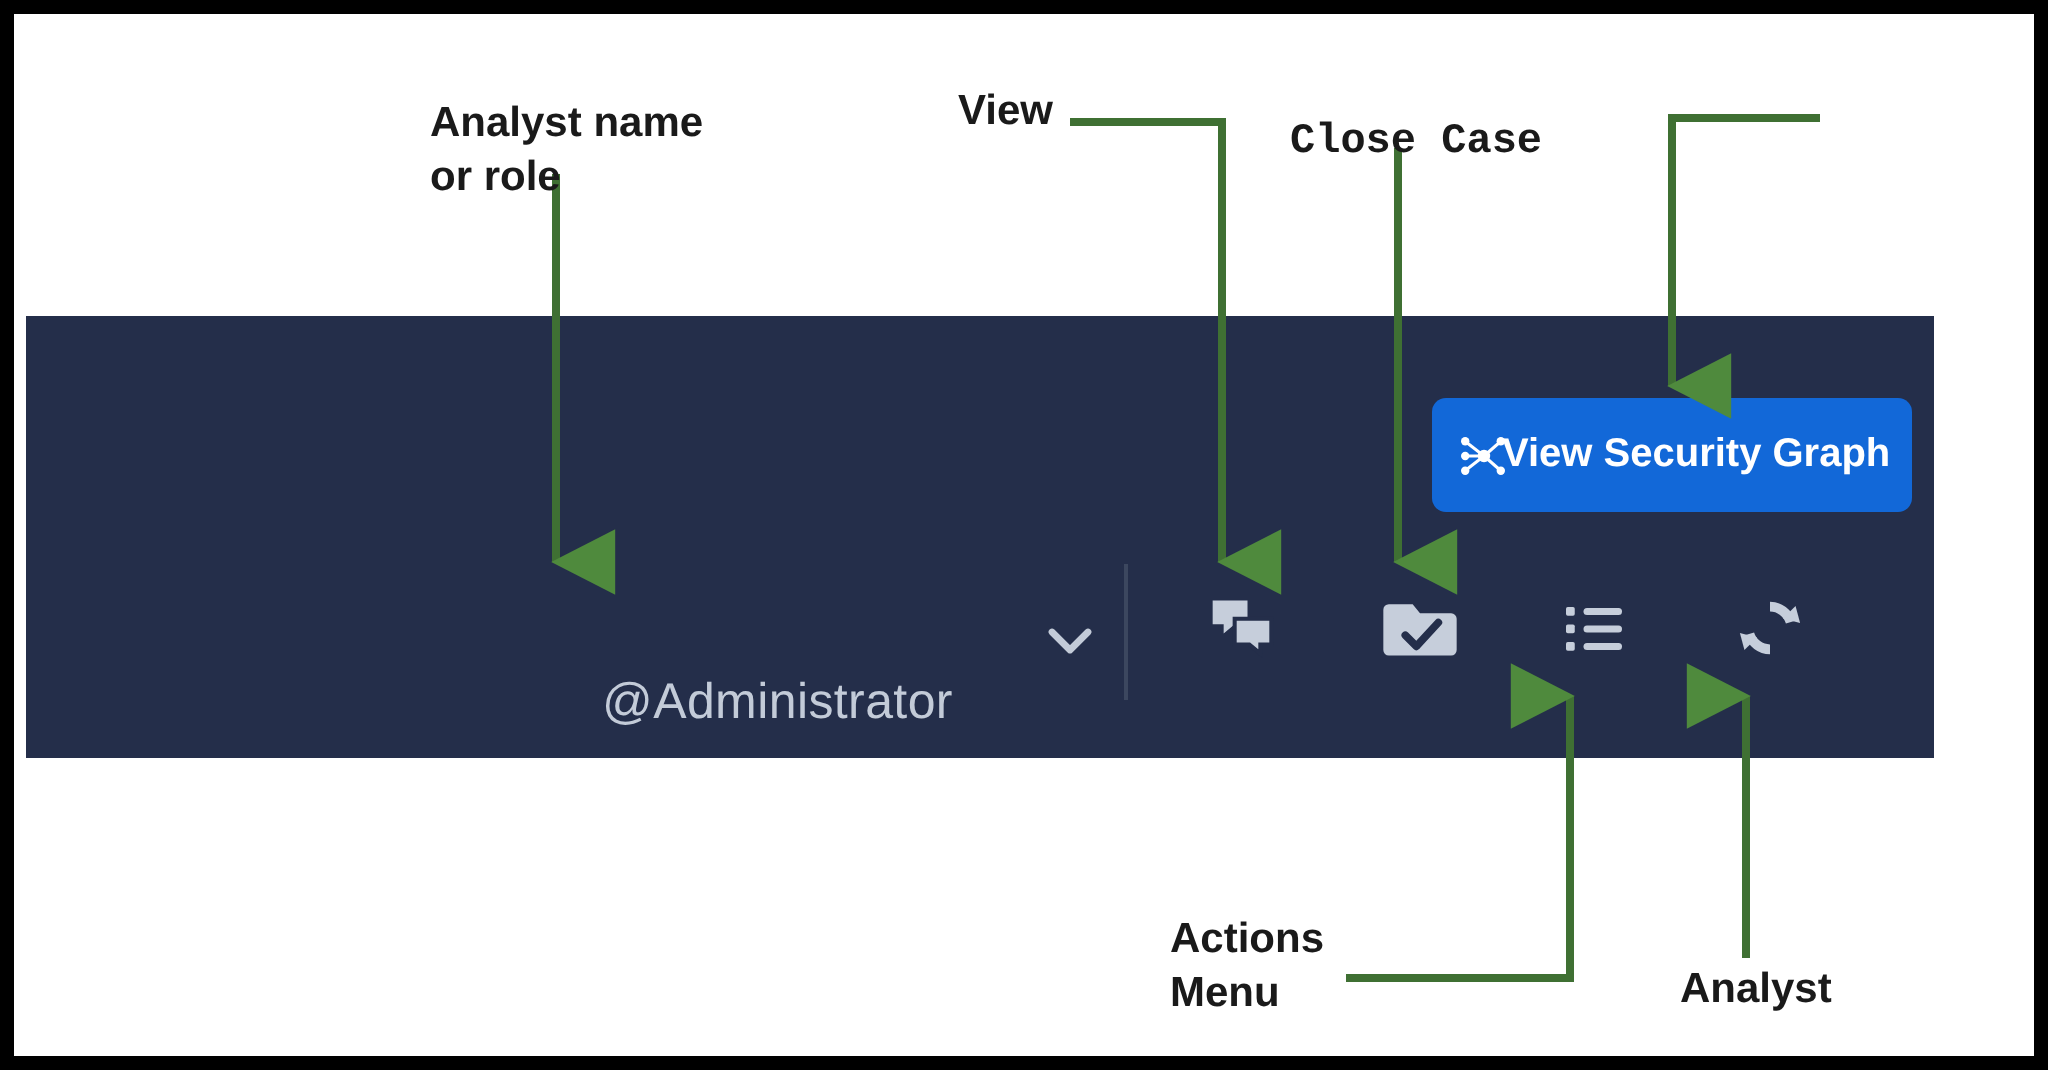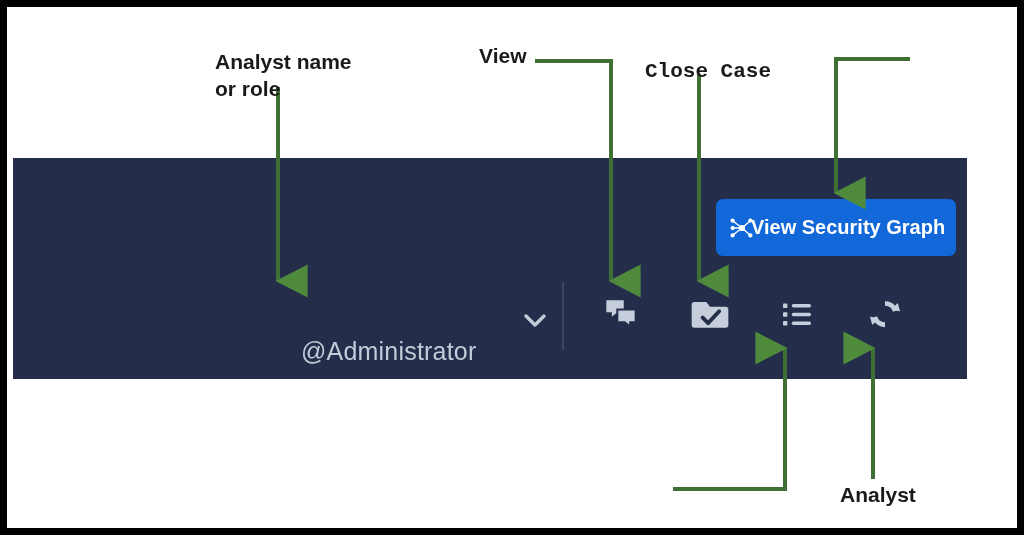--- a/index.html
+++ b/index.html
@@ -254,15 +254,17 @@
       <path d="M666 482 L778 482 L778 341" marker-end="url(#arrow-up)"></path>
 
       <path d="M866 472 L866 341" marker-end="url(#arrow-up)"></path>
     </g>
   </svg>
 
   <div class="anno" id="anno-analyst">Analyst name
 or role</div>
   <div class="anno" id="anno-chat">View</div>
   <div class="anno" id="anno-close">Close Case</div>
+  <div class="anno" id="anno-actions">Actions
+Menu</div>
   <div class="anno" id="anno-refresh">Analyst</div>
 
 </div>
 
 </body></html>

